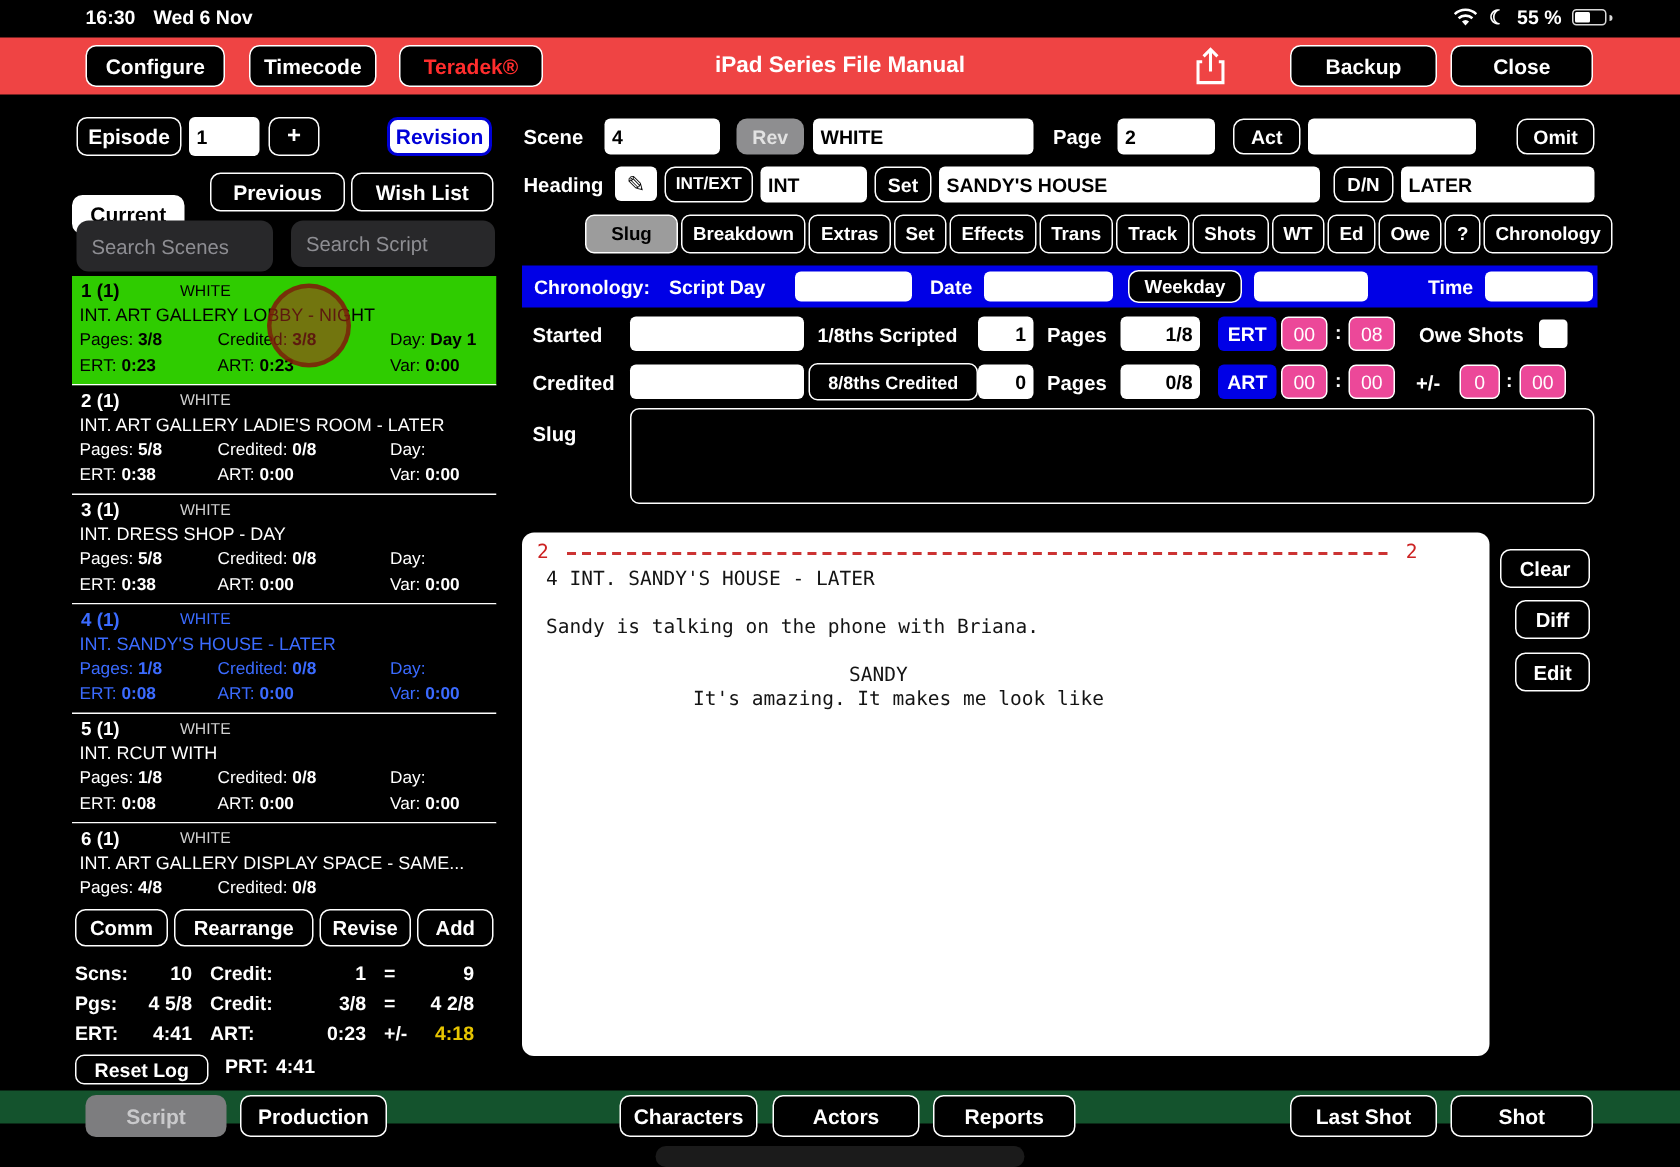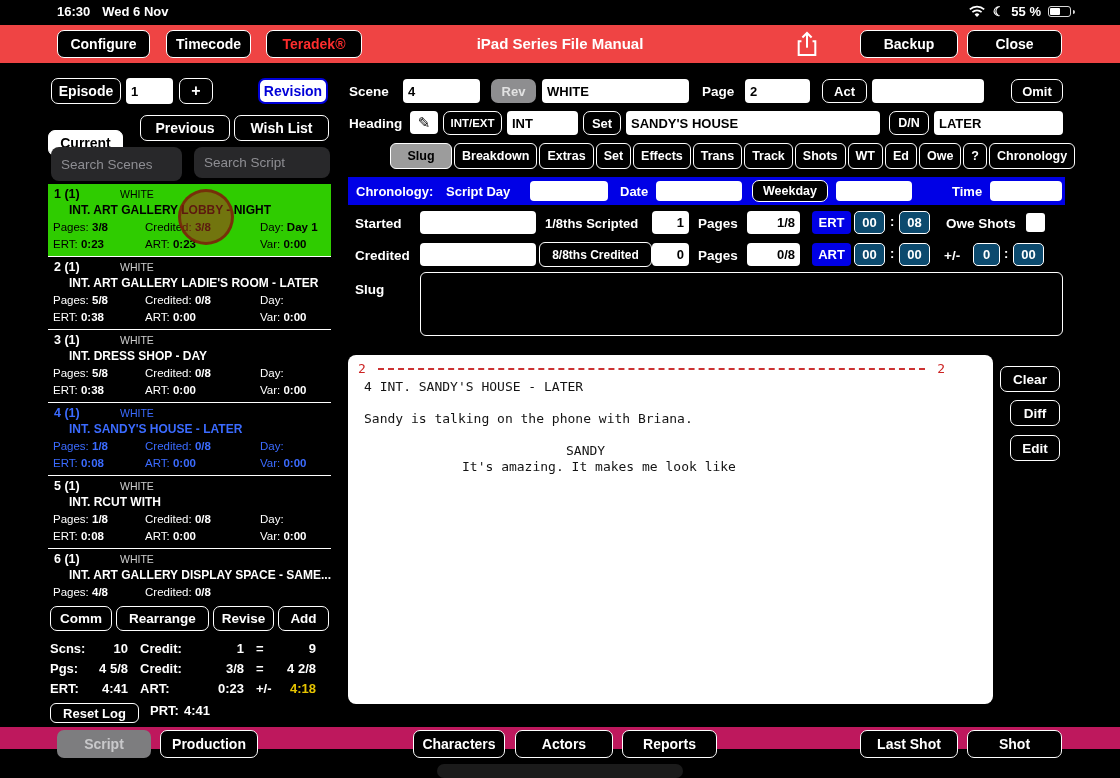--- a/index.html
+++ b/index.html
@@ -20,21 +20,21 @@
     display:flex;justify-content:space-between;align-items:center;padding:0 45px 0 57px;font-size:13px;font-weight:700}
   .sb-left{display:flex;gap:12px}
   .sb-right{display:flex;align-items:center;gap:7px}
   .moon{font-size:13px;line-height:1}
   .batt{width:23px;height:11px;border:1px solid rgba(255,255,255,.85);border-radius:3px;padding:1px;display:inline-block}
   .batt i{display:block;width:55%;height:100%;background:#fff;border-radius:1px}
   .batt-nub{width:2px;height:4px;background:rgba(255,255,255,.85);border-radius:0 2px 2px 0;margin-left:-5px}
 
   
   .topbar{position:absolute;left:0;top:25px;width:1120px;height:38px;background:#ef4444}
-  .botbar{position:absolute;left:0;top:727px;width:1120px;height:22px;background:#be185d}
+  .botbar{position:absolute;left:0;top:727px;width:1120px;height:22px;background:#14532d}
   .bartitle{position:absolute;left:0;right:0;top:10px;text-align:center;color:#fff;font-weight:700;font-size:15px;pointer-events:none}
   .red{color:#ff2d2d}
   .share{position:absolute;left:792px;top:4px;width:30px;height:30px;display:flex;align-items:center;justify-content:center;cursor:pointer}
 
   
   .panel-left{position:absolute;left:48px;top:70px;width:283px;height:657px}
   .seg{font-size:14px}
   .rev-btn{background:#fff;color:#0000d8;border:2px solid #0000d8}
   .cur-btn{background:#fff;color:#000}
   .search-inp{position:absolute;background:#28282a;color:#fff;border:none;border-radius:8px;
@@ -43,21 +43,21 @@
 
   .scene-list{position:absolute;left:0;top:114px;width:283px;height:418px;overflow:hidden}
   .scene-item{position:absolute;left:0;width:283px;height:73px;background:#000;color:#fff;
     border-bottom:1px solid #fff;padding:3px 0 0 0;cursor:pointer}
   .scene-item.sel{background:#2fcc00;color:#000}
   .scene-item.sel .s-color,.scene-item.sel i,.scene-item.sel b{color:#000}
   .scene-item.blue,.scene-item.blue .s-color,.scene-item.blue i,.scene-item.blue b{color:#3b6bff}
   .s1{position:relative;height:16px}
   .s-num{position:absolute;left:6px;font-weight:700;font-size:12.5px}
   .s-color{position:absolute;left:72px;font-size:10.5px;color:#cfcfcf;top:1px}
-  .s2{position:relative;height:18px;font-weight:700;font-size:12px;padding-left:21px;white-space:nowrap}
+  .s2{position:relative;height:18px;font-weight:400;font-size:12px;padding-left:5px;white-space:nowrap}
   .s3{position:relative;height:17px;font-size:11.5px;white-space:nowrap}
   .s3 .g1{position:absolute;left:5px}.s3 .g2{position:absolute;left:97px}.s3 .g3{position:absolute;left:212px}
   .s3 i{font-style:normal;font-weight:400}.s3 b{font-weight:700}
   .touch-circle{position:absolute;left:130px;top:5px;width:56px;height:56px;border-radius:50%;
     background:rgba(170,45,25,.55);border:3px solid rgba(120,25,8,.75);pointer-events:none}
 
   .totals{position:absolute;left:0;top:571px;width:283px;color:#fff;font-size:13px;font-weight:700}
   .trow{position:relative;height:20px}
   .t-l1{position:absolute;left:2px}.t-v1{position:absolute;left:30px;width:50px;text-align:right}
   .t-l2{position:absolute;left:92px}.t-v2{position:absolute;left:150px;width:46px;text-align:right}
@@ -71,22 +71,22 @@
   .dtabs{position:absolute;left:50px;top:73px;height:26px;display:flex;gap:2px}
   .dtab{display:flex;align-items:center;justify-content:center;background:#000;color:#fff;
     border:1.5px solid #fff;border-radius:6px;font-weight:700;font-size:12.5px;padding:0 7px;cursor:pointer;white-space:nowrap}
   .dtab.active{background:#9c9c9c;color:#000;min-width:62px}
   .chrono{position:absolute;left:8px;top:107px;width:717px;height:28px;background:#0000e6}
   .chrono .lbl{height:28px;font-size:13px}
   .chrono .inp{top:4px;height:20px}
   .chrono .btn{top:3px;height:22px;font-size:12.5px}
   .chip{position:absolute;background:#0000e6;color:#fff;font-weight:700;font-size:13px;border-radius:4px;
     display:flex;align-items:center;justify-content:center;height:23px}
-  .tbox{position:absolute;background:#0c4a6e;color:#fff;border:1.5px solid #fff;border-radius:5px;
-    height:23px;display:flex;align-items:center;justify-content:center;font-weight:700;font-size:13px;cursor:pointer}
+  .tbox{position:absolute;background:#ec4899;color:#fff;border:1.5px solid #fff;border-radius:5px;
+    height:23px;display:flex;align-items:center;justify-content:center;font-weight:400;font-size:13px;cursor:pointer}
   .colon{position:absolute;color:#fff;font-weight:700;font-size:13px}
   .chk{position:absolute;background:#fff;border-radius:3px;cursor:pointer}
   .slug-area{position:absolute;left:80px;top:202px;width:643px;height:64px;background:#000;
     border:1.5px solid #fff;border-radius:6px;color:#fff;font-family:inherit;outline:none;resize:none;padding:4px}
 
   .preview{position:absolute;left:8px;top:285px;width:645px;height:349px;background:#fff;border-radius:8px;
     font-family:"DejaVu Sans Mono",monospace;font-size:13px;color:#141414;overflow:hidden}
   .pv-head{position:absolute;left:10px;top:6px;right:48px;display:flex;align-items:center;color:#cc2222}
   .pv-dash{flex:1;border-top:2px dashed #cc3333;margin:0 12px}
   .pv-line{position:absolute;white-space:pre}

